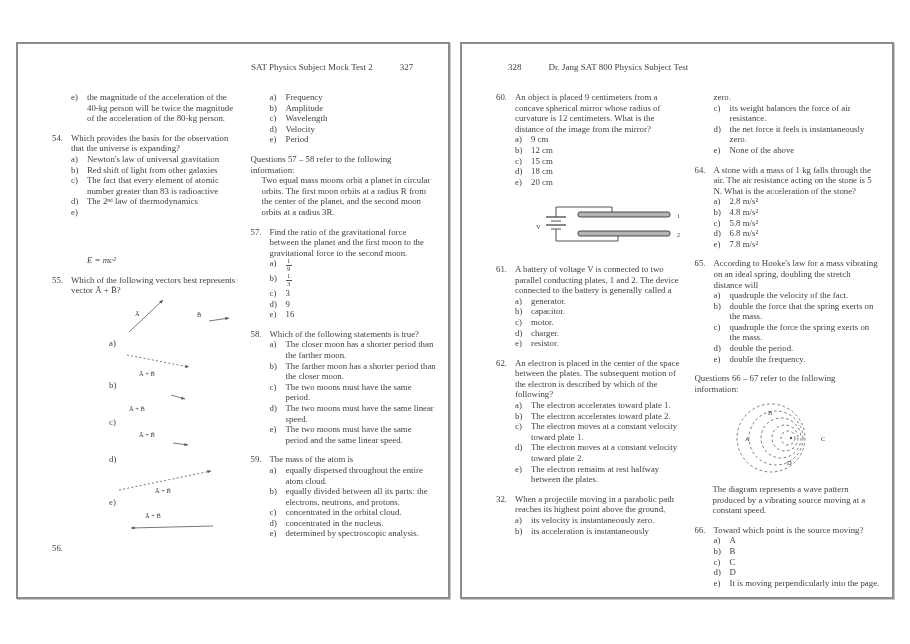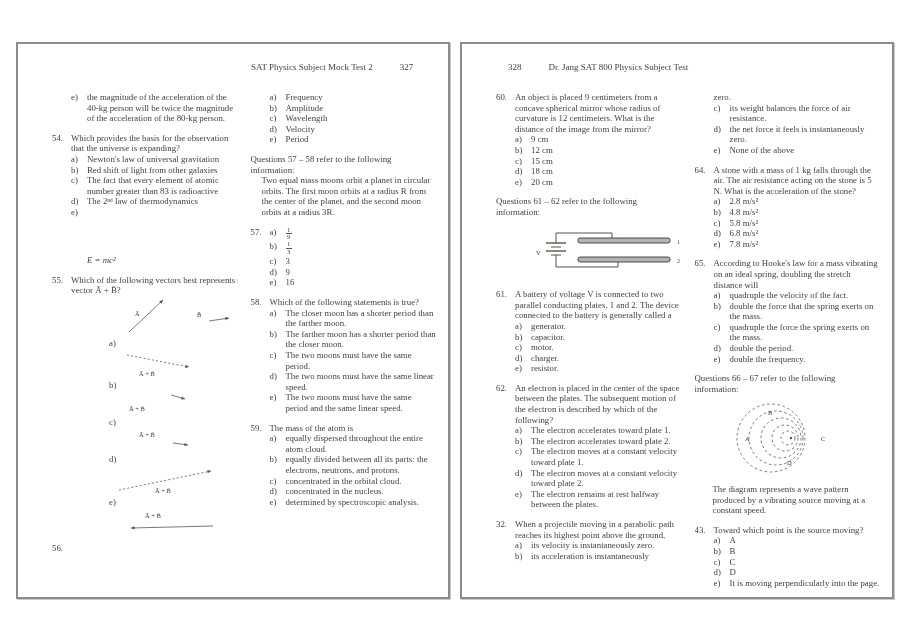--- a/index.html
+++ b/index.html
@@ -170,20 +170,21 @@
             </div>
           </div>
           <div class="blk">
             <div>Questions 57 – 58 refer to the following information:</div>
             <div class="info-body">Two equal mass moons orbit a planet in circular orbits. The first moon orbits at a radius R from the center of the planet, and the second moon orbits at a radius 3R.</div>
           </div>
           <div class="blk">
             <div class="q">
               <span class="qnum">57.</span>
               <div class="qbody">
+                <div>Find the ratio of the gravitational force between the planet and the first moon to the gravitational force to the second moon.</div>
                 <div class="opts">
                   <div class="opt">
                     <span class="oletter">a)</span>
                     <span class="otext"><span class="frac"><span class="fn">1</span><span class="fd">9</span></span></span>
                   </div>
                   <div class="opt">
                     <span class="oletter">b)</span>
                     <span class="otext"><span class="frac"><span class="fn">1</span><span class="fd">3</span></span></span>
                   </div>
                   <div class="opt">
@@ -298,21 +299,20 @@
                   </div>
                   <div class="opt">
                     <span class="oletter">e)</span>
                     <span class="otext">20 cm</span>
                   </div>
                 </div>
               </div>
             </div>
           </div>
           <div class="blk">
-            <div>Questions 61 – 62 refer to the following information:</div>
             <div class="diagram" style="margin-left: 22px;"><svg width="180" height="56" xmlns="http://www.w3.org/2000/svg">
     <path d="M38,21 V11 H94 V16" fill="none" stroke="#55534f" stroke-width="1"></path>
     <path d="M38,33 V45 H100 V40" fill="none" stroke="#55534f" stroke-width="1"></path>
     <line x1="28" y1="21" x2="48" y2="21" stroke="#55534f" stroke-width="1.4"></line>
     <line x1="33" y1="25" x2="43" y2="25" stroke="#55534f" stroke-width="1"></line>
     <line x1="28" y1="29" x2="48" y2="29" stroke="#55534f" stroke-width="1.4"></line>
     <line x1="33" y1="33" x2="43" y2="33" stroke="#55534f" stroke-width="1"></line>
     <rect x="60" y="16" width="92" height="5" rx="2" fill="#b3b3b3" stroke="#3c3a36" stroke-width="0.9"></rect>
     <rect x="60" y="35" width="92" height="5" rx="2" fill="#b3b3b3" stroke="#3c3a36" stroke-width="0.9"></rect>
     <text x="18" y="33" font-size="6.5" fill="#44423e">V</text>
@@ -486,21 +486,21 @@
     <circle cx="56" cy="40" r="1.2" fill="#57554f"></circle>
     <text x="10" y="43" font-size="6.5" fill="#44423e">A</text>
                 <text x="33" y="17" font-size="6.5" fill="#44423e">B</text>
                 <text x="86" y="43" font-size="6.5" fill="#44423e">C</text>
                 <text x="52" y="67" font-size="6.5" fill="#44423e">D</text>
   </svg></div>
             <div class="diag-cap">The diagram represents a wave pattern produced by a vibrating source moving at a constant speed.</div>
           </div>
           <div class="blk">
             <div class="q">
-              <span class="qnum">43.</span>
+              <span class="qnum">66.</span>
               <div class="qbody">
                 <div>Toward which point is the source moving?</div>
                 <div class="opts">
                   <div class="opt">
                     <span class="oletter">a)</span>
                     <span class="otext">A</span>
                   </div>
                   <div class="opt">
                     <span class="oletter">b)</span>
                     <span class="otext">B</span>

